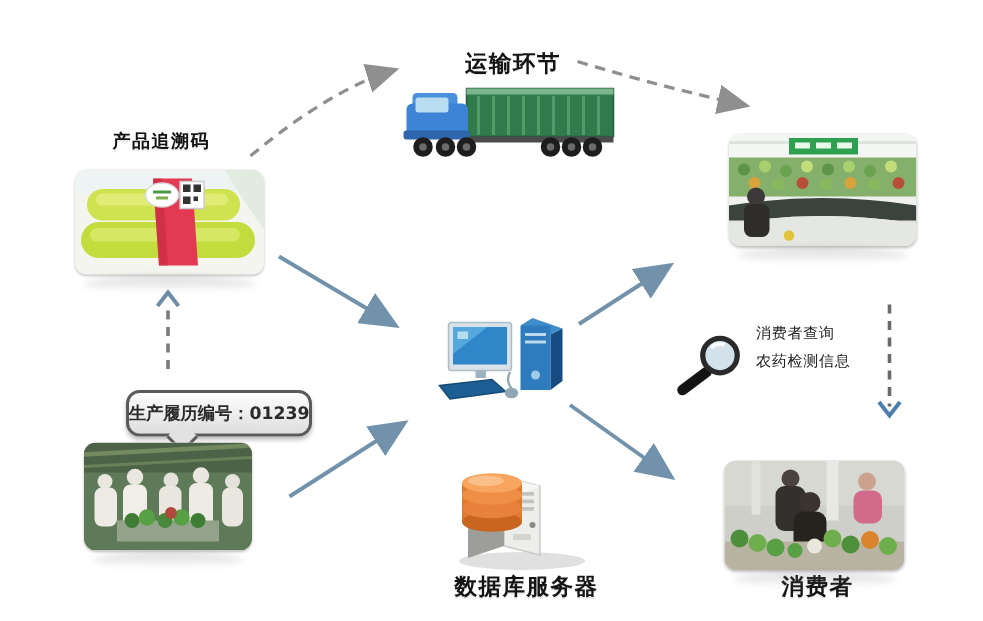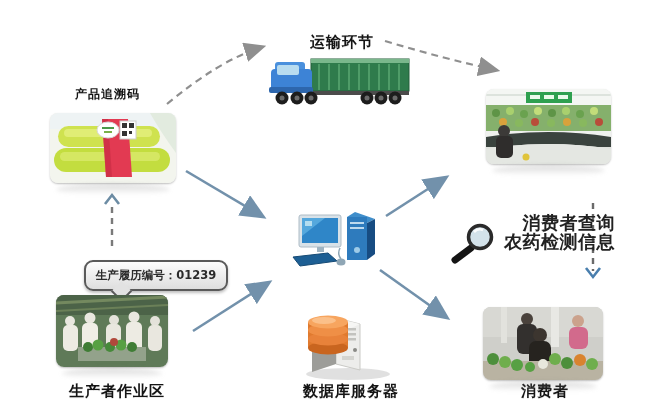--- a/index.html
+++ b/index.html
@@ -17,35 +17,34 @@
     background:#eee;
   }
   .photo svg{display:block;}
   .refl{
     height:11px;border-radius:50%;
     background:linear-gradient(to bottom, rgba(130,130,130,0.30), rgba(255,255,255,0));
     filter:blur(2px);
   }
   .callout{
     box-sizing:border-box;
-    width:144px;height:31px;border:2px solid #5a5a5a;border-radius:9px;
+    width:124px;height:31px;border:2px solid #5a5a5a;border-radius:9px;
     background:linear-gradient(#fdfdfd,#dedede);
     display:flex;align-items:center;justify-content:center;
     font-size:11.5px;font-weight:bold;color:#2b2b2b;white-space:nowrap;
     box-shadow:0 2px 3px rgba(0,0,0,0.25);
   }
   .callout-tail{
     width:13px;height:13px;background:#e2e2e2;
     border-right:2px solid #5a5a5a;border-bottom:2px solid #5a5a5a;
     transform:rotate(45deg);
   }
   .query-text{
-    font-size:18px;font-weight:700;color:#222;line-height:19px;white-space:nowrap;
+    font-size:10px;font-weight:400;color:#222;line-height:19px;white-space:nowrap;
     letter-spacing:0.5px;
-    text-align:right;
   }
   svg.overlay{position:absolute;left:0;top:0;pointer-events:none;}
 </style>
 </head>
 <body>
 
 <div class="canvas">
 
   <svg class="overlay" width="655" height="414" viewBox="0 0 655 414">
     <defs>
@@ -71,21 +70,20 @@
 
     <path d="M193,331 L268,283" fill="none" stroke="#7291ab" stroke-width="2.6" marker-end="url(#ah-solid)"></path>
 
     <path d="M386,216 L445,178" fill="none" stroke="#7291ab" stroke-width="2.6" marker-end="url(#ah-solid)"></path>
 
     <path d="M380,270 L446,317" fill="none" stroke="#7291ab" stroke-width="2.6" marker-end="url(#ah-solid)"></path>
   </svg>
 
   <div class="abs node-label" style="left:75px;top:86px;font-size:12px;">产品追溯码</div>
   <div class="abs node-label" style="left:310px;top:33px;">运输环节</div>
-  <div class="abs node-label" style="left:69px;top:382px;">生产者作业区</div>
   <div class="abs node-label" style="left:303px;top:382px;">数据库服务器</div>
   <div class="abs node-label" style="left:521px;top:382px;">消费者</div>
 
   <div class="abs query-text" style="left:504px;top:213px;">
     <div>消费者查询</div>
     <div>农药检测信息</div>
   </div>
 
   <div class="abs" style="left:84px;top:260px;">
     <div class="callout">

